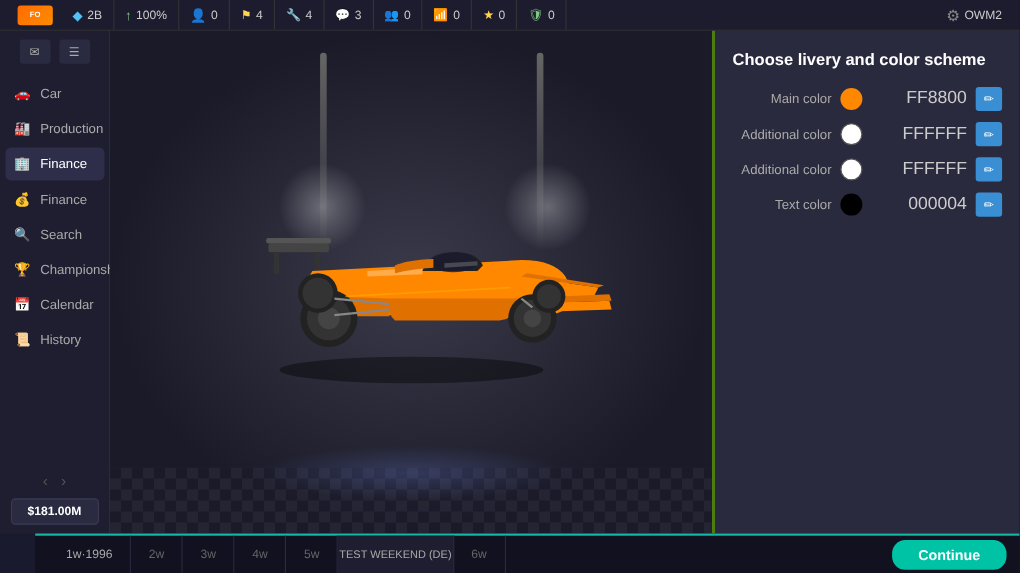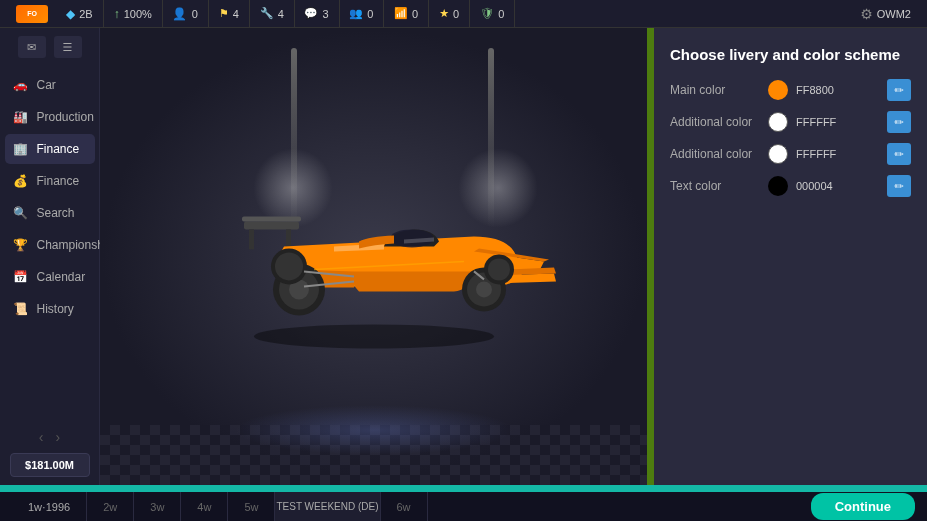--- a/index.html
+++ b/index.html
@@ -168,21 +168,21 @@
       width: 280px; height: 50px;
       background: radial-gradient(ellipse, rgba(100,120,200,0.3) 0%, transparent 70%);
       border-radius: 50%;
       z-index: 1;
     }
 
     
     #right-panel {
       width: 280px;
       background: #2a2a3e;
-      border-left: 7px solid #4d7c0f;
+      border-left: 3px solid #4d7c0f;
       padding: 18px 16px;
     }
     .panel-title {
       font-size: 15px;
       color: #fff;
       font-weight: bold;
       margin-bottom: 16px;
     }
     .livery-row {
       display: flex;
@@ -225,57 +225,59 @@
       display: flex; align-items: center; justify-content: center;
       font-size: 14px; color: #ccc;
       cursor: pointer;
       flex-shrink: 0;
     }
     .color-row {
       display: flex;
       align-items: center;
       margin-bottom: 10px;
       gap: 8px;
+      text-align: right;
     }
     .color-label {
       font-size: 12px;
       color: #aaa;
       width: 90px;
       flex-shrink: 0;
     }
     .color-swatch {
       width: 20px; height: 20px;
       border-radius: 50%;
       flex-shrink: 0;
     }
     .color-value {
       flex: 1;
-      font-size: 11px;
+      font-size: 16px;
       color: #ccc;
       background: transparent;
     }
     .color-edit-btn {
       width: 24px; height: 22px;
       background: #3a8fd4;
       border-radius: 3px;
       display: flex; align-items: center; justify-content: center;
       cursor: pointer;
       flex-shrink: 0;
     }
 
     
     #bottombar {
       height: 36px;
       background: #111120;
       display: flex;
       align-items: center;
-      border-top: 7px solid #14b8a6;
+      border-top: 2px solid #14b8a6;
       padding: 0 12px;
       gap: 0;
       position: relative;
+      margin-left: 32px;
     }
     .timeline-item {
       padding: 0 16px;
       font-size: 11px;
       color: #666;
       border-right: 1px solid #2a2a40;
       height: 100%;
       display: flex; align-items: center;
     }
     .timeline-item.current { color: #aaa; }

